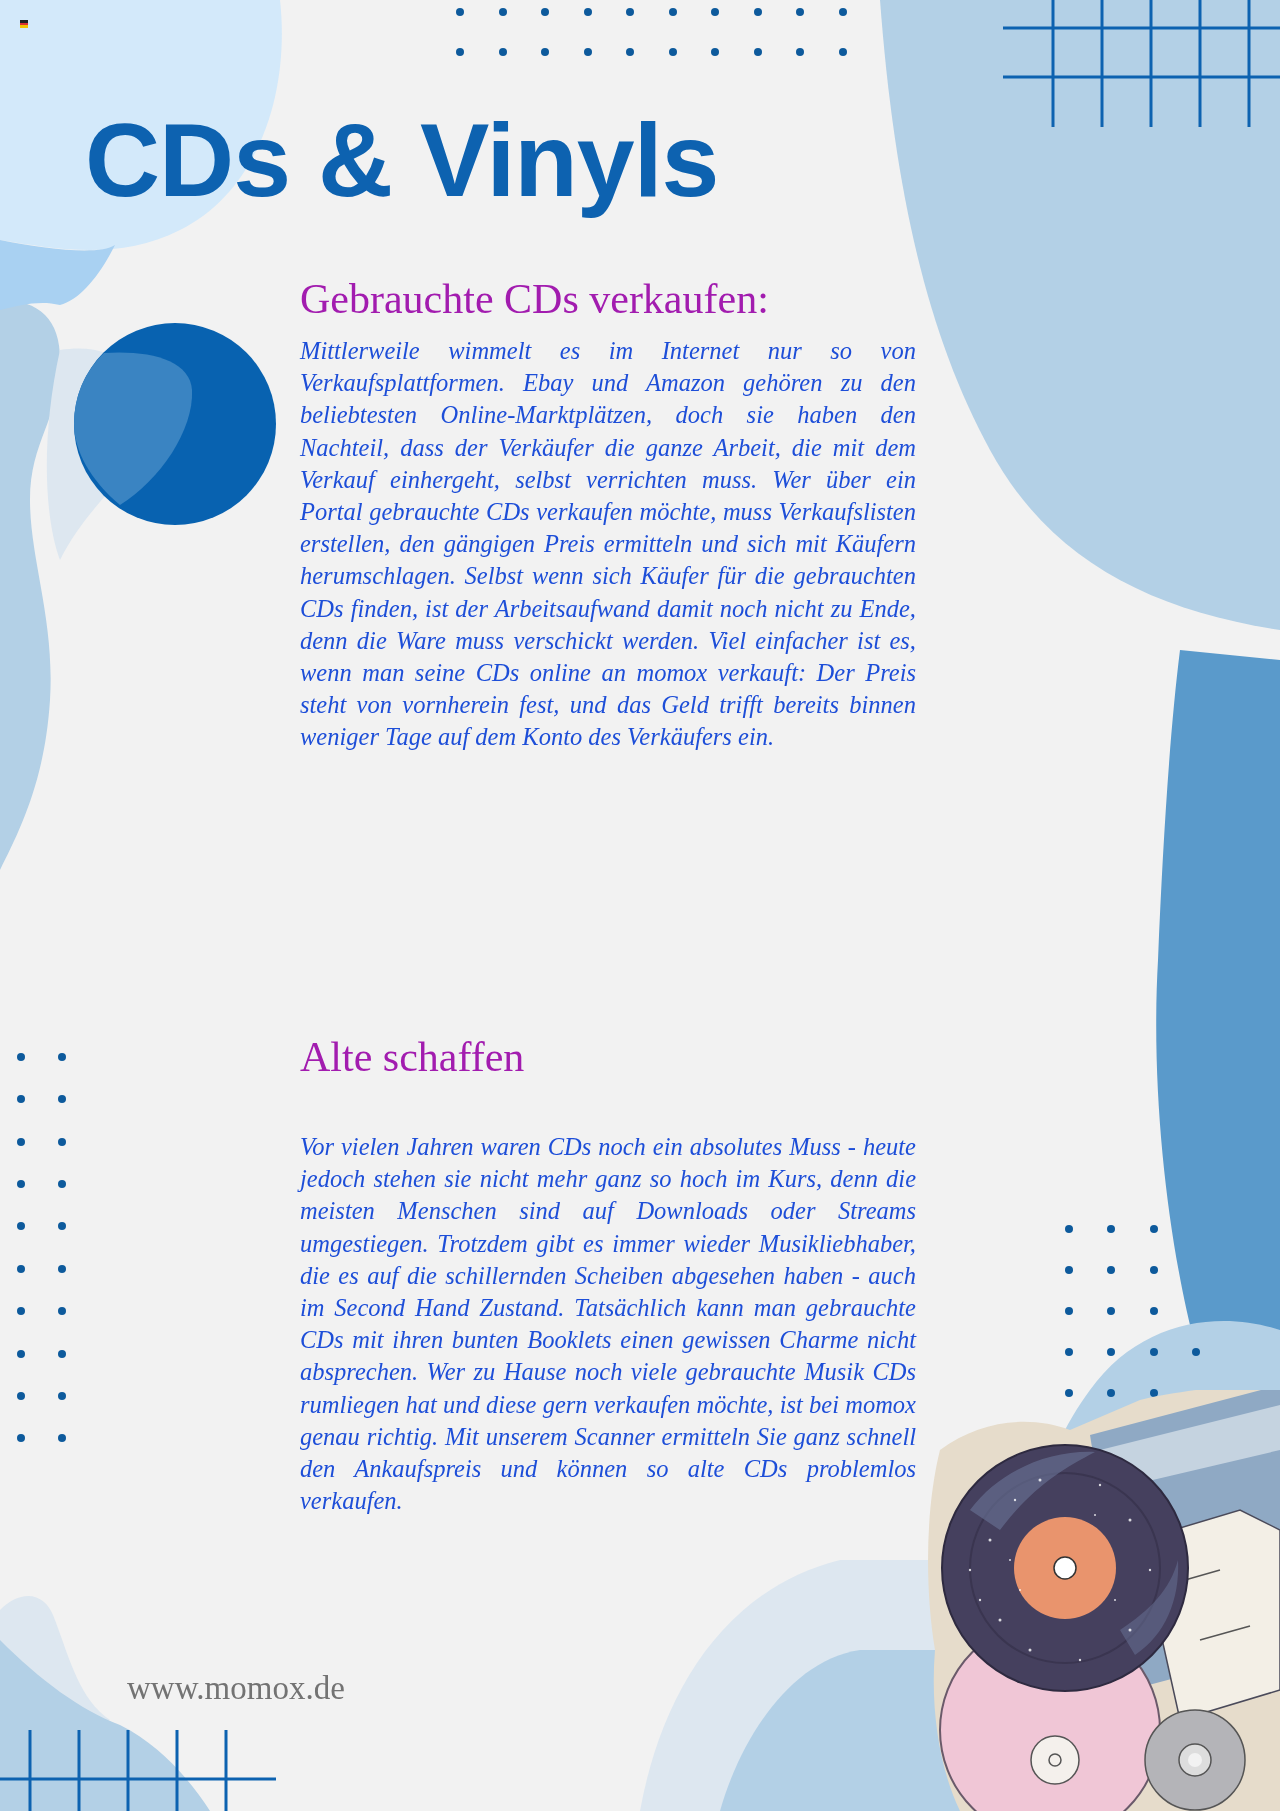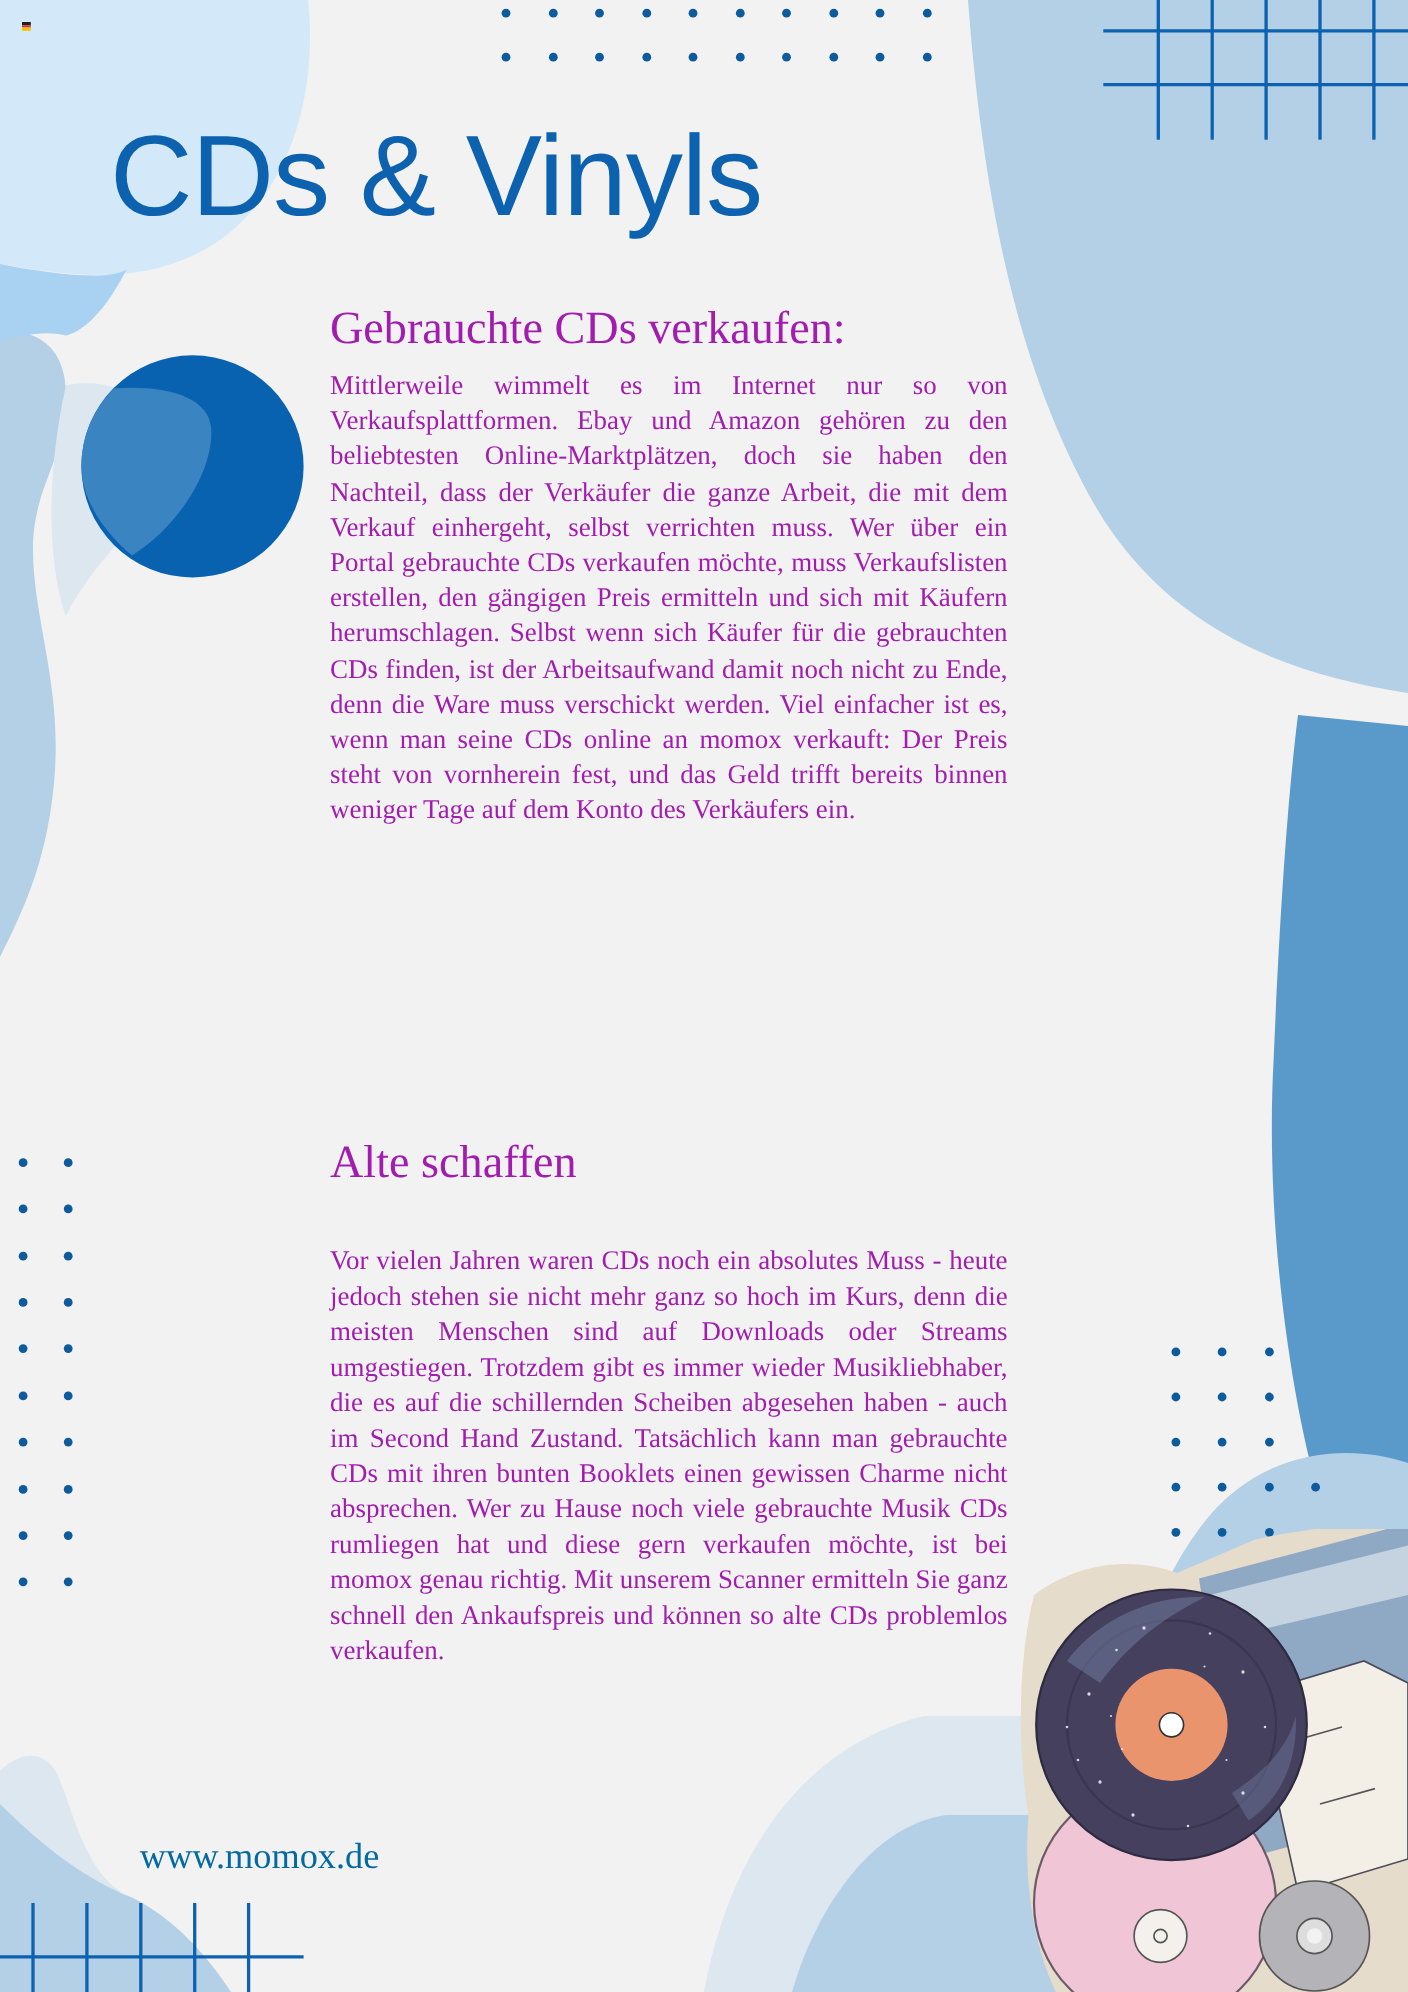--- a/index.html
+++ b/index.html
@@ -10,43 +10,43 @@
     }
     .bg-svg { position: absolute; left: 0; top: 0; width: 1280px; height: 1811px; z-index: 0; }
 
     .flag {
       position: absolute; left: 20px; top: 20px; width: 8px; height: 8px; z-index: 3;
       display: flex; flex-direction: column;
     }
     .flag span { flex: 1; display: block; }
 
     .title {
-      position: absolute; left: 100px; top: 108px; z-index: 3;
+      position: absolute; left: 85px; top: 108px; z-index: 3;
       font-family: "Liberation Sans", "DejaVu Sans", sans-serif;
-      font-size: 104px; line-height: 1; color: #0d62b0; font-weight: 400;
+      font-size: 104px; line-height: 1; color: #0d62b0; font-weight: 700;
       letter-spacing: -1px; margin: 0;
     }
 
     .section { position: absolute; left: 300px; width: 616px; z-index: 3; }
     .heading {
       color: #a21caf; font-size: 42px; line-height: 59px; font-weight: 400;
       margin: 0; font-family: "Liberation Serif", "DejaVu Serif", serif;
     }
     .body-text {
-      color: #a21caf; font-size: 24.5px; line-height: 32.2px; margin: 0;
-      text-align: justify; font-family: "Liberation Serif", "DejaVu Serif", serif;
+      color: #1d4ed8; font-size: 24.5px; line-height: 32.2px; margin: 0;
+      text-align: justify; font-family: "Liberation Serif", "DejaVu Serif", serif; font-style: italic;
     }
     .s1 { top: 270px; }
     .s1 .body-text { margin-top: 6px; }
     .s2 { top: 969px; }
     .s2 .body-text { margin-top: 44px; }
 
     .url {
       position: absolute; left: 127px; top: 1672px; z-index: 3;
-      color: #0369a1; font-size: 33px; line-height: 1;
+      color: #737373; font-size: 33px; line-height: 1;
       font-family: "Liberation Serif", "DejaVu Serif", serif;
       text-decoration: none;
     }
 
     .illustration { position: absolute; left: 920px; top: 1390px; width: 360px; height: 421px; z-index: 2; }
   </style>
 </head>
 <body>
 
 <svg class="bg-svg" viewBox="0 0 1280 1811" xmlns="http://www.w3.org/2000/svg">

